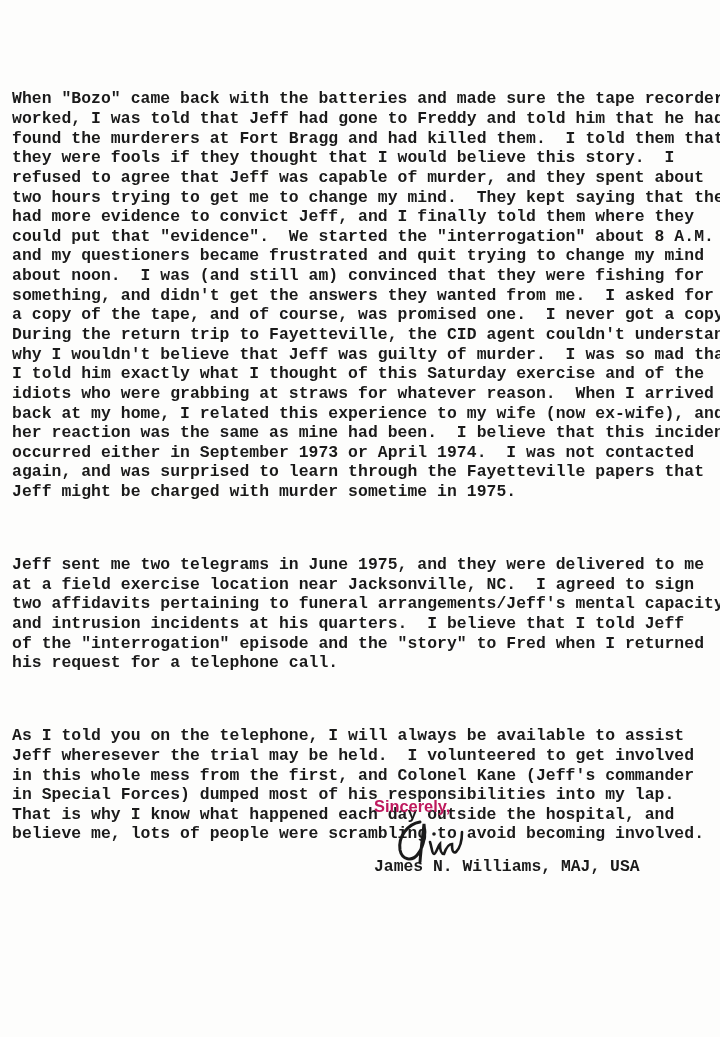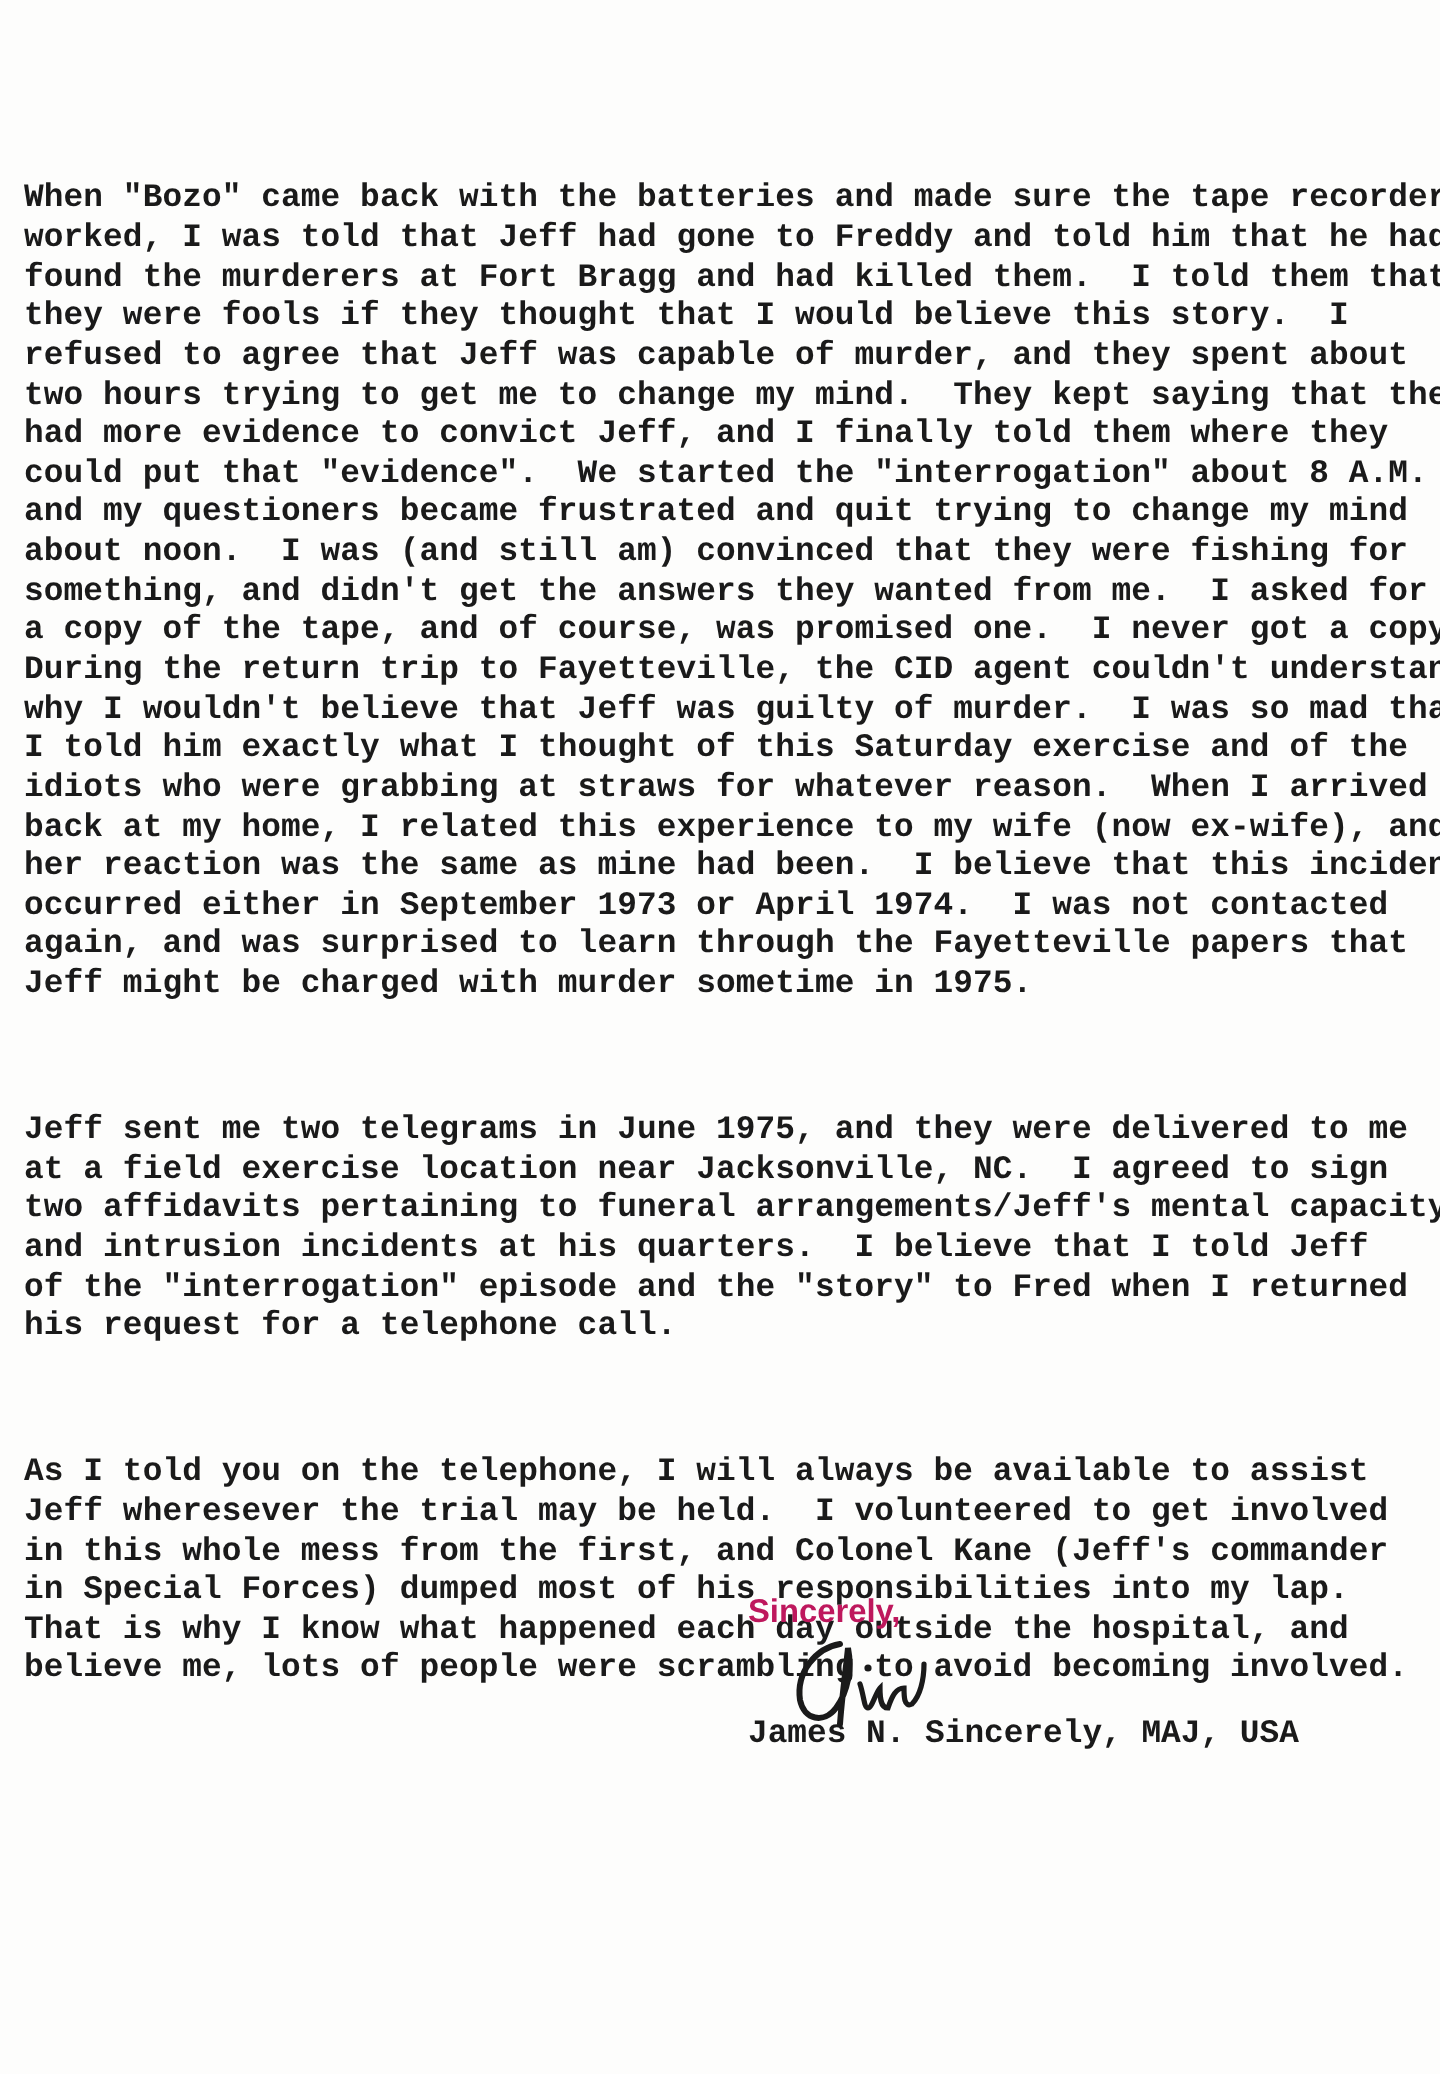--- a/index.html
+++ b/index.html
@@ -40,14 +40,14 @@
   </div>
 
   <div class="closing">Sincerely,</div>
 
   <svg class="signature" viewBox="0 0 90 46">
     <path d="M30 4 C18 6 8 18 10 32 C12 42 22 44 28 36 C34 28 36 16 34 6 C33 16 31 30 30 44" fill="none" stroke="#1a1a1a" stroke-width="3" stroke-linecap="round"></path>
     <path d="M40 24 C42 30 42 36 44 36 C46 36 48 28 50 26 C50 30 50 36 54 36 C56 30 58 26 62 26 C62 30 62 36 66 34 C70 30 72 22 72 14" fill="none" stroke="#1a1a1a" stroke-width="2.6" stroke-linecap="round"></path>
     <circle cx="44" cy="16" r="1.8" fill="#1a1a1a"></circle>
   </svg>
 
-  <div class="signer">James N. Sincerely, MAJ, USA</div>
+  <div class="signer">James N. Williams, MAJ, USA</div>
 </div>
 
 </body></html>

